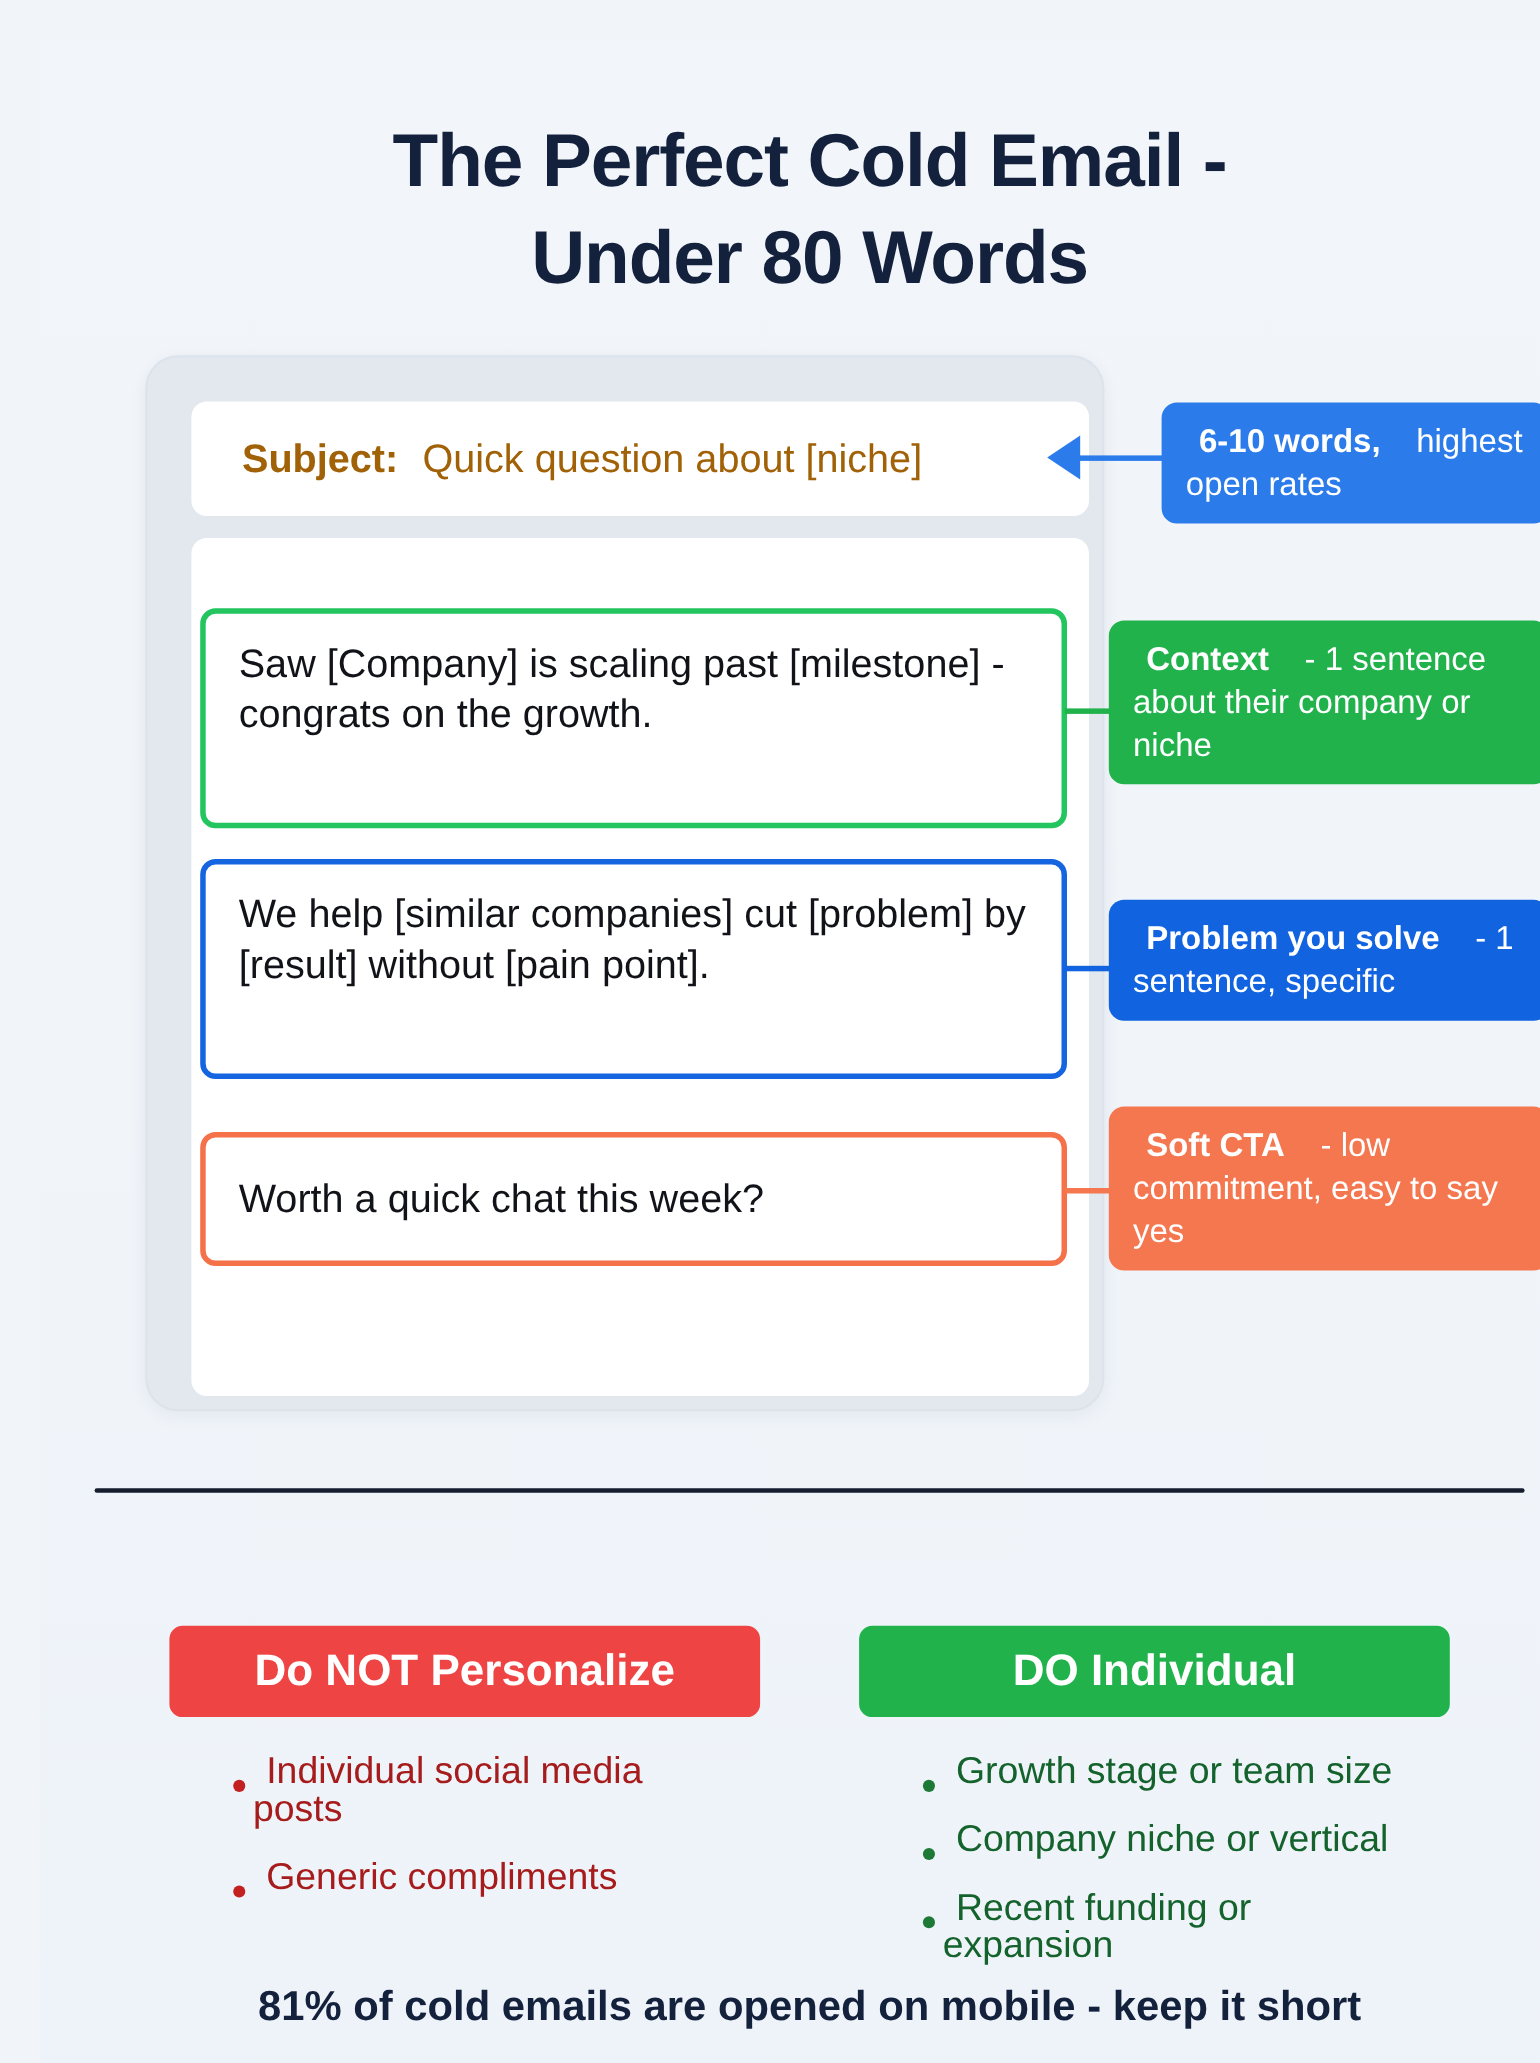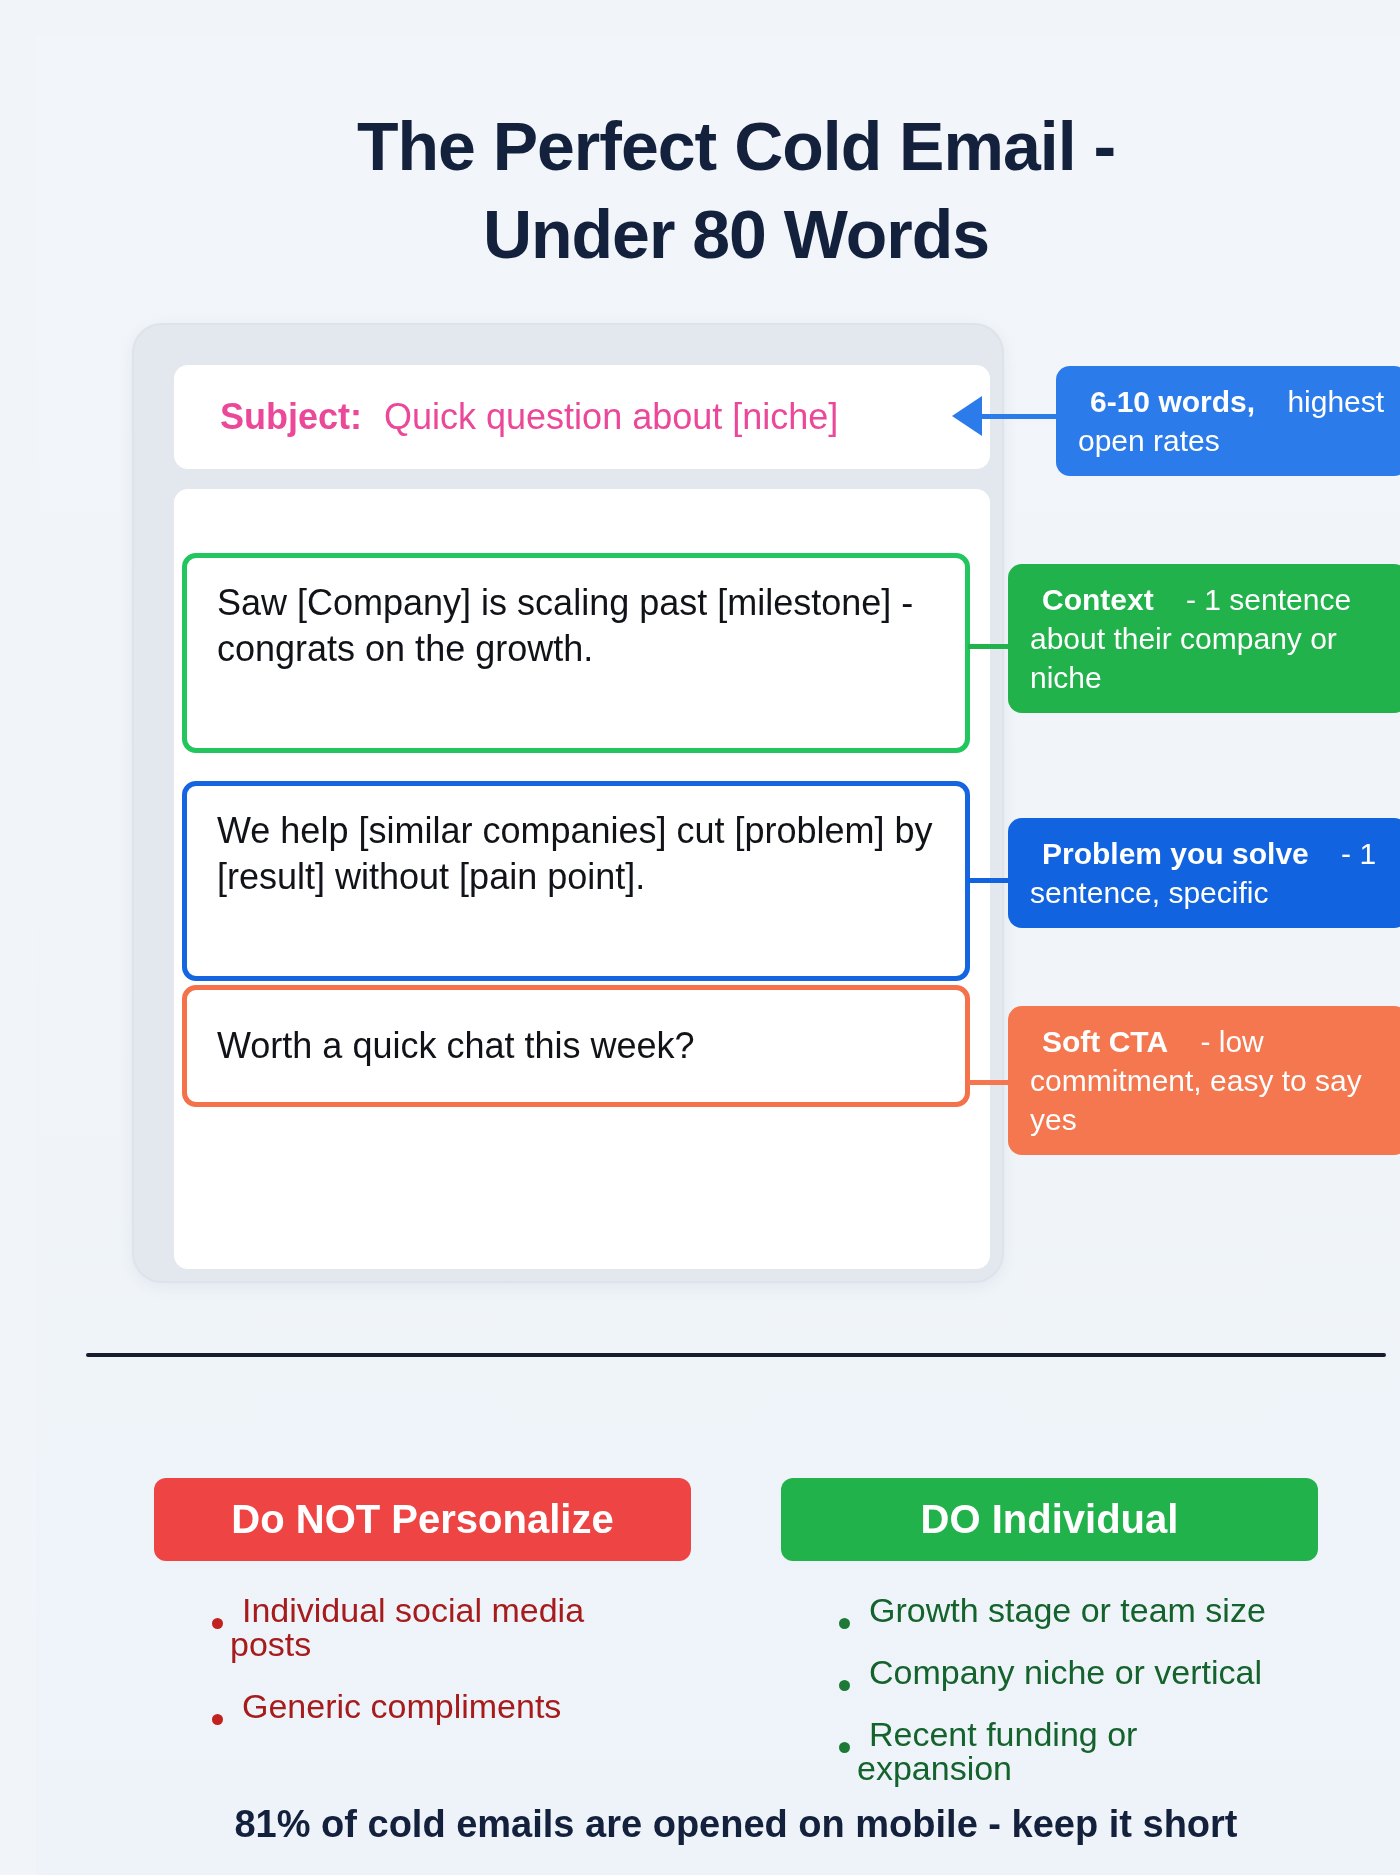--- a/index.html
+++ b/index.html
@@ -51,21 +51,21 @@
     left: 28px;
     top: 28px;
     width: 816px;
     height: 104px;
     background: #ffffff;
     border-radius: 14px;
     display: flex;
     align-items: center;
     padding: 0 34px;
     font-size: 36px;
-    color: #ec4899;
+    color: #a16207;
     white-space: nowrap;
   }
   .subject-box b { font-weight: bold; margin-right: 10px; }
 
   .body-panel {
     position: absolute;
     left: 28px;
     top: 152px;
     width: 816px;
     height: 780px;
@@ -80,21 +80,21 @@
     background: #ffffff;
     border-radius: 14px;
     border: 5px solid transparent;
     padding: 22px 30px;
     font-size: 36px;
     line-height: 1.28;
     color: #111318;
   }
   .line-box.context  { top: 52px;  height: 200px; border-color: #22c55e; }
   .line-box.problem  { top: 280px; height: 200px; border-color: #1565e0; }
-  .line-box.cta      { top: 484px; height: 122px; border-color: #f4714a; display: flex; align-items: center; }
+  .line-box.cta      { top: 528px; height: 122px; border-color: #f4714a; display: flex; align-items: center; }
 
   
   .badge {
     position: absolute;
     border-radius: 14px;
     color: #ffffff;
     font-size: 30px;
     line-height: 1.30;
     padding: 16px 22px;
   }

